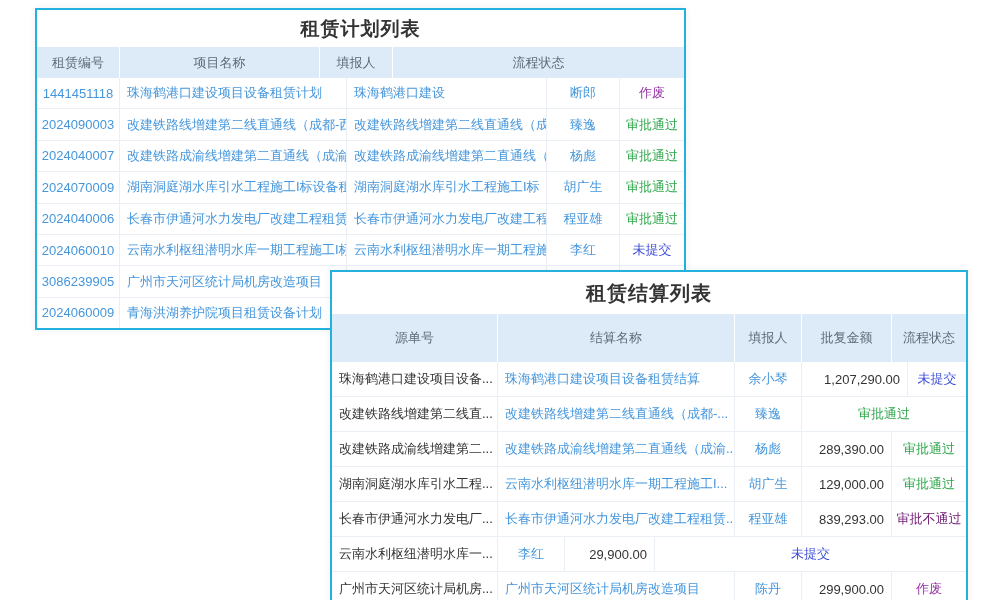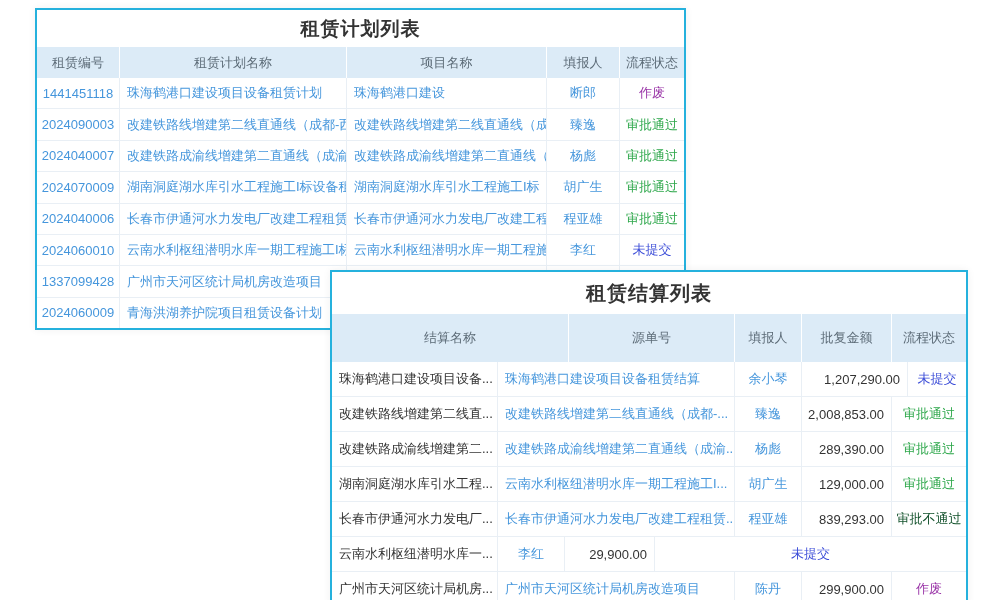--- a/index.html
+++ b/index.html
@@ -50,21 +50,20 @@
 </style>
 </head>
 <body>
 
 <div id="stage" style="--c-border: #25b1dd; --c-header-bg: #dcebf7; --c-header-text: #5c6b77; --c-link: #4596dc; --c-text: #333333; --c-title: #333333;">
 
   <div id="plan-table" class="panel">
     <div class="panel-title">租赁计划列表</div>
     <div class="thead">
         <div class="cell ac" style="flex: 0 0 83px;">租赁编号</div>
-        <div class="cell ac" style="flex: 0 0 227px;">租赁计划名称</div>
         <div class="cell ac" style="flex: 0 0 200px;">项目名称</div>
         <div class="cell ac" style="flex: 0 0 73px;">填报人</div>
         <div class="cell ac" style="flex: 1 1 auto;">流程状态</div>
       </div>
     <div class="tbody">
         <div class="trow">
           <div class="cell ac t-link" style="flex: 0 0 83px;">1441451118</div>
           <div class="cell al t-link" style="flex: 0 0 227px;">珠海鹤港口建设项目设备租赁计划</div>
           <div class="cell al t-link" style="flex: 0 0 200px;">珠海鹤港口建设</div>
           <div class="cell ac t-link" style="flex: 0 0 73px;">断郎</div>
@@ -99,58 +98,57 @@
           <div class="cell ac" style="flex: 1 1 auto; color: rgb(47, 168, 76);">审批通过</div>
         </div>
         <div class="trow">
           <div class="cell ac t-link" style="flex: 0 0 83px;">2024060010</div>
           <div class="cell al t-link" style="flex: 0 0 227px;">云南水利枢纽潜明水库一期工程施工I标租...</div>
           <div class="cell al t-link" style="flex: 0 0 200px;">云南水利枢纽潜明水库一期工程施工I标</div>
           <div class="cell ac t-link" style="flex: 0 0 73px;">李红</div>
           <div class="cell ac" style="flex: 1 1 auto; color: rgb(61, 78, 216);">未提交</div>
         </div>
         <div class="trow">
-          <div class="cell ac t-link" style="flex: 0 0 83px;">1337099428</div>
+          <div class="cell ac t-link" style="flex: 0 0 83px;">3086239905</div>
           <div class="cell al t-link" style="flex: 0 0 227px;">广州市天河区统计局机房改造项目</div>
           <div class="cell al t-link" style="flex: 0 0 200px;">广州市天河区统计局机房改造项目</div>
           <div class="cell ac t-link" style="flex: 0 0 73px;">陈丹</div>
           <div class="cell ac" style="flex: 1 1 auto; color: rgb(47, 168, 76);">审批通过</div>
         </div>
         <div class="trow">
           <div class="cell ac t-link" style="flex: 0 0 83px;">2024060009</div>
           <div class="cell al t-link" style="flex: 0 0 227px;">青海洪湖养护院项目租赁设备计划</div>
           <div class="cell al t-link" style="flex: 0 0 200px;"></div>
           <div class="cell ac t-link" style="flex: 0 0 73px;"></div>
           <div class="cell ac" style="flex: 1 1 auto; color: rgb(51, 51, 51);"></div>
         </div>
       </div>
   </div>
 
   <div id="settlement-table" class="panel">
     <div class="panel-title">租赁结算列表</div>
     <div class="thead">
+        <div class="cell ac" style="flex: 0 0 166px;">源单号</div>
         <div class="cell ac" style="flex: 0 0 237px;">结算名称</div>
-        <div class="cell ac" style="flex: 0 0 166px;">源单号</div>
         <div class="cell ac" style="flex: 0 0 67px;">填报人</div>
         <div class="cell ac" style="flex: 0 0 90px;">批复金额</div>
         <div class="cell ac" style="flex: 1 1 auto;">流程状态</div>
       </div>
     <div class="tbody">
         <div class="trow">
           <div class="cell al t-plain" style="flex: 0 0 166px;">珠海鹤港口建设项目设备...</div>
           <div class="cell al t-link" style="flex: 0 0 237px;">珠海鹤港口建设项目设备租赁结算</div>
           <div class="cell ac t-link" style="flex: 0 0 67px;">余小琴</div>
           <div class="cell ar t-plain" style="flex: 0 0 90px; margin-left: 16px;">1,207,290.00</div>
           <div class="cell ac" style="flex: 1 1 auto; color: rgb(61, 78, 216);">未提交</div>
         </div>
         <div class="trow">
           <div class="cell al t-plain" style="flex: 0 0 166px;">改建铁路线增建第二线直...</div>
           <div class="cell al t-link" style="flex: 0 0 237px;">改建铁路线增建第二线直通线（成都-...</div>
           <div class="cell ac t-link" style="flex: 0 0 67px;">臻逸</div>
-          <div class="cell ar t-plain" style="flex: 0 0 90px;">2,008,853.00</div>
           <div class="cell ac" style="flex: 1 1 auto; color: rgb(47, 168, 76);">审批通过</div>
         </div>
         <div class="trow">
           <div class="cell al t-plain" style="flex: 0 0 166px;">改建铁路成渝线增建第二...</div>
           <div class="cell al t-link" style="flex: 0 0 237px;">改建铁路成渝线增建第二直通线（成渝...</div>
           <div class="cell ac t-link" style="flex: 0 0 67px;">杨彪</div>
           <div class="cell ar t-plain" style="flex: 0 0 90px;">289,390.00</div>
           <div class="cell ac" style="flex: 1 1 auto; color: rgb(47, 168, 76);">审批通过</div>
         </div>
         <div class="trow">
@@ -158,21 +156,21 @@
           <div class="cell al t-link" style="flex: 0 0 237px;">云南水利枢纽潜明水库一期工程施工I...</div>
           <div class="cell ac t-link" style="flex: 0 0 67px;">胡广生</div>
           <div class="cell ar t-plain" style="flex: 0 0 90px;">129,000.00</div>
           <div class="cell ac" style="flex: 1 1 auto; color: rgb(47, 168, 76);">审批通过</div>
         </div>
         <div class="trow">
           <div class="cell al t-plain" style="flex: 0 0 166px;">长春市伊通河水力发电厂...</div>
           <div class="cell al t-link" style="flex: 0 0 237px;">长春市伊通河水力发电厂改建工程租赁...</div>
           <div class="cell ac t-link" style="flex: 0 0 67px;">程亚雄</div>
           <div class="cell ar t-plain" style="flex: 0 0 90px;">839,293.00</div>
-          <div class="cell ac" style="flex: 1 1 auto; color: #14532d;">审批不通过</div>
+          <div class="cell ac" style="flex: 1 1 auto; color: #701a75;">审批不通过</div>
         </div>
         <div class="trow">
           <div class="cell al t-plain" style="flex: 0 0 166px;">云南水利枢纽潜明水库一...</div>
           <div class="cell ac t-link" style="flex: 0 0 67px;">李红</div>
           <div class="cell ar t-plain" style="flex: 0 0 90px;">29,900.00</div>
           <div class="cell ac" style="flex: 1 1 auto; color: rgb(61, 78, 216);">未提交</div>
         </div>
         <div class="trow">
           <div class="cell al t-plain" style="flex: 0 0 166px;">广州市天河区统计局机房...</div>
           <div class="cell al t-link" style="flex: 0 0 237px;">广州市天河区统计局机房改造项目</div>

